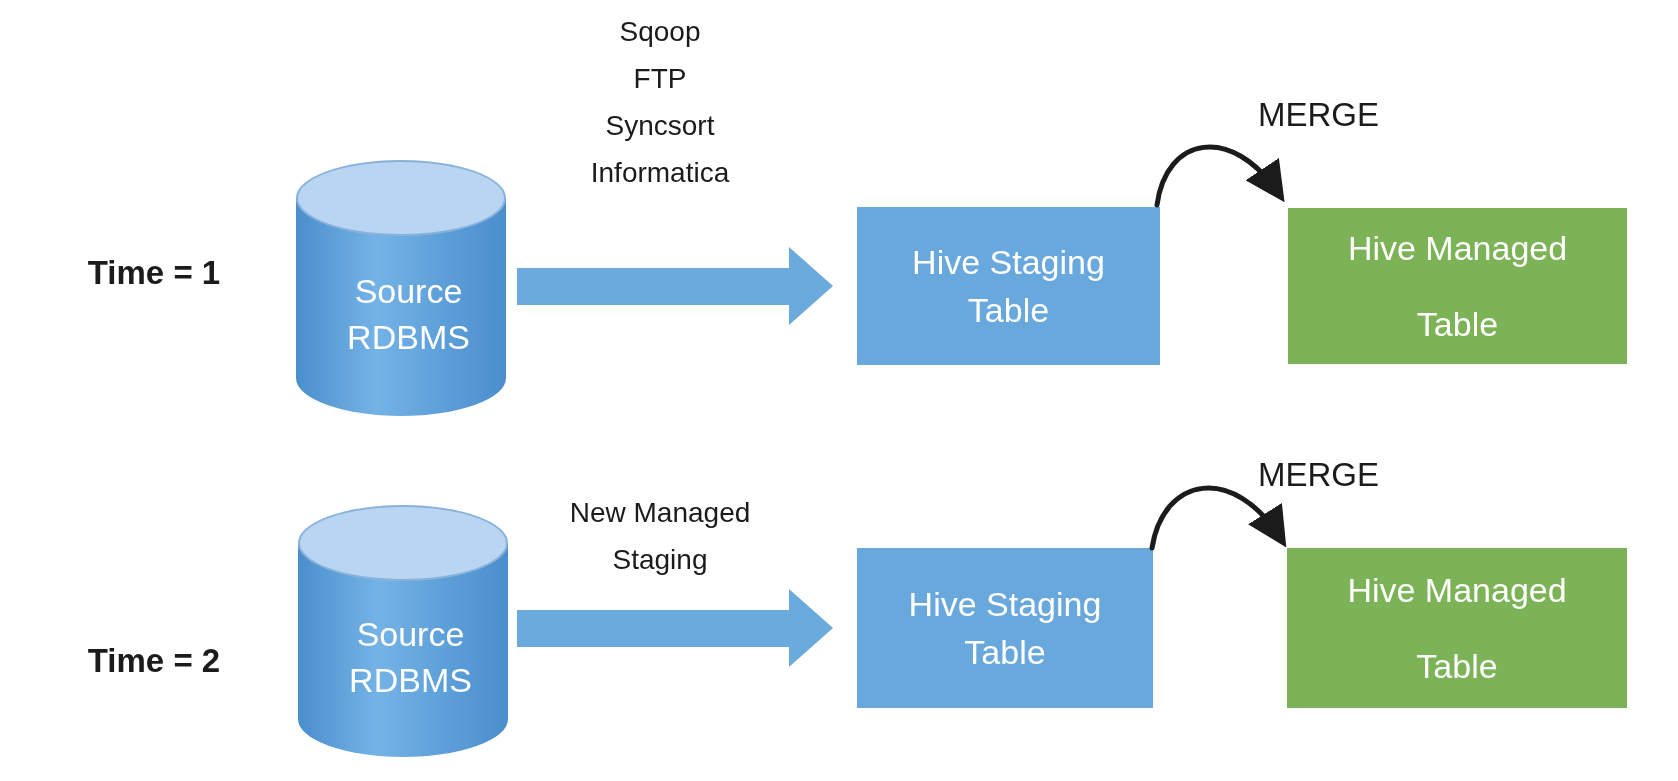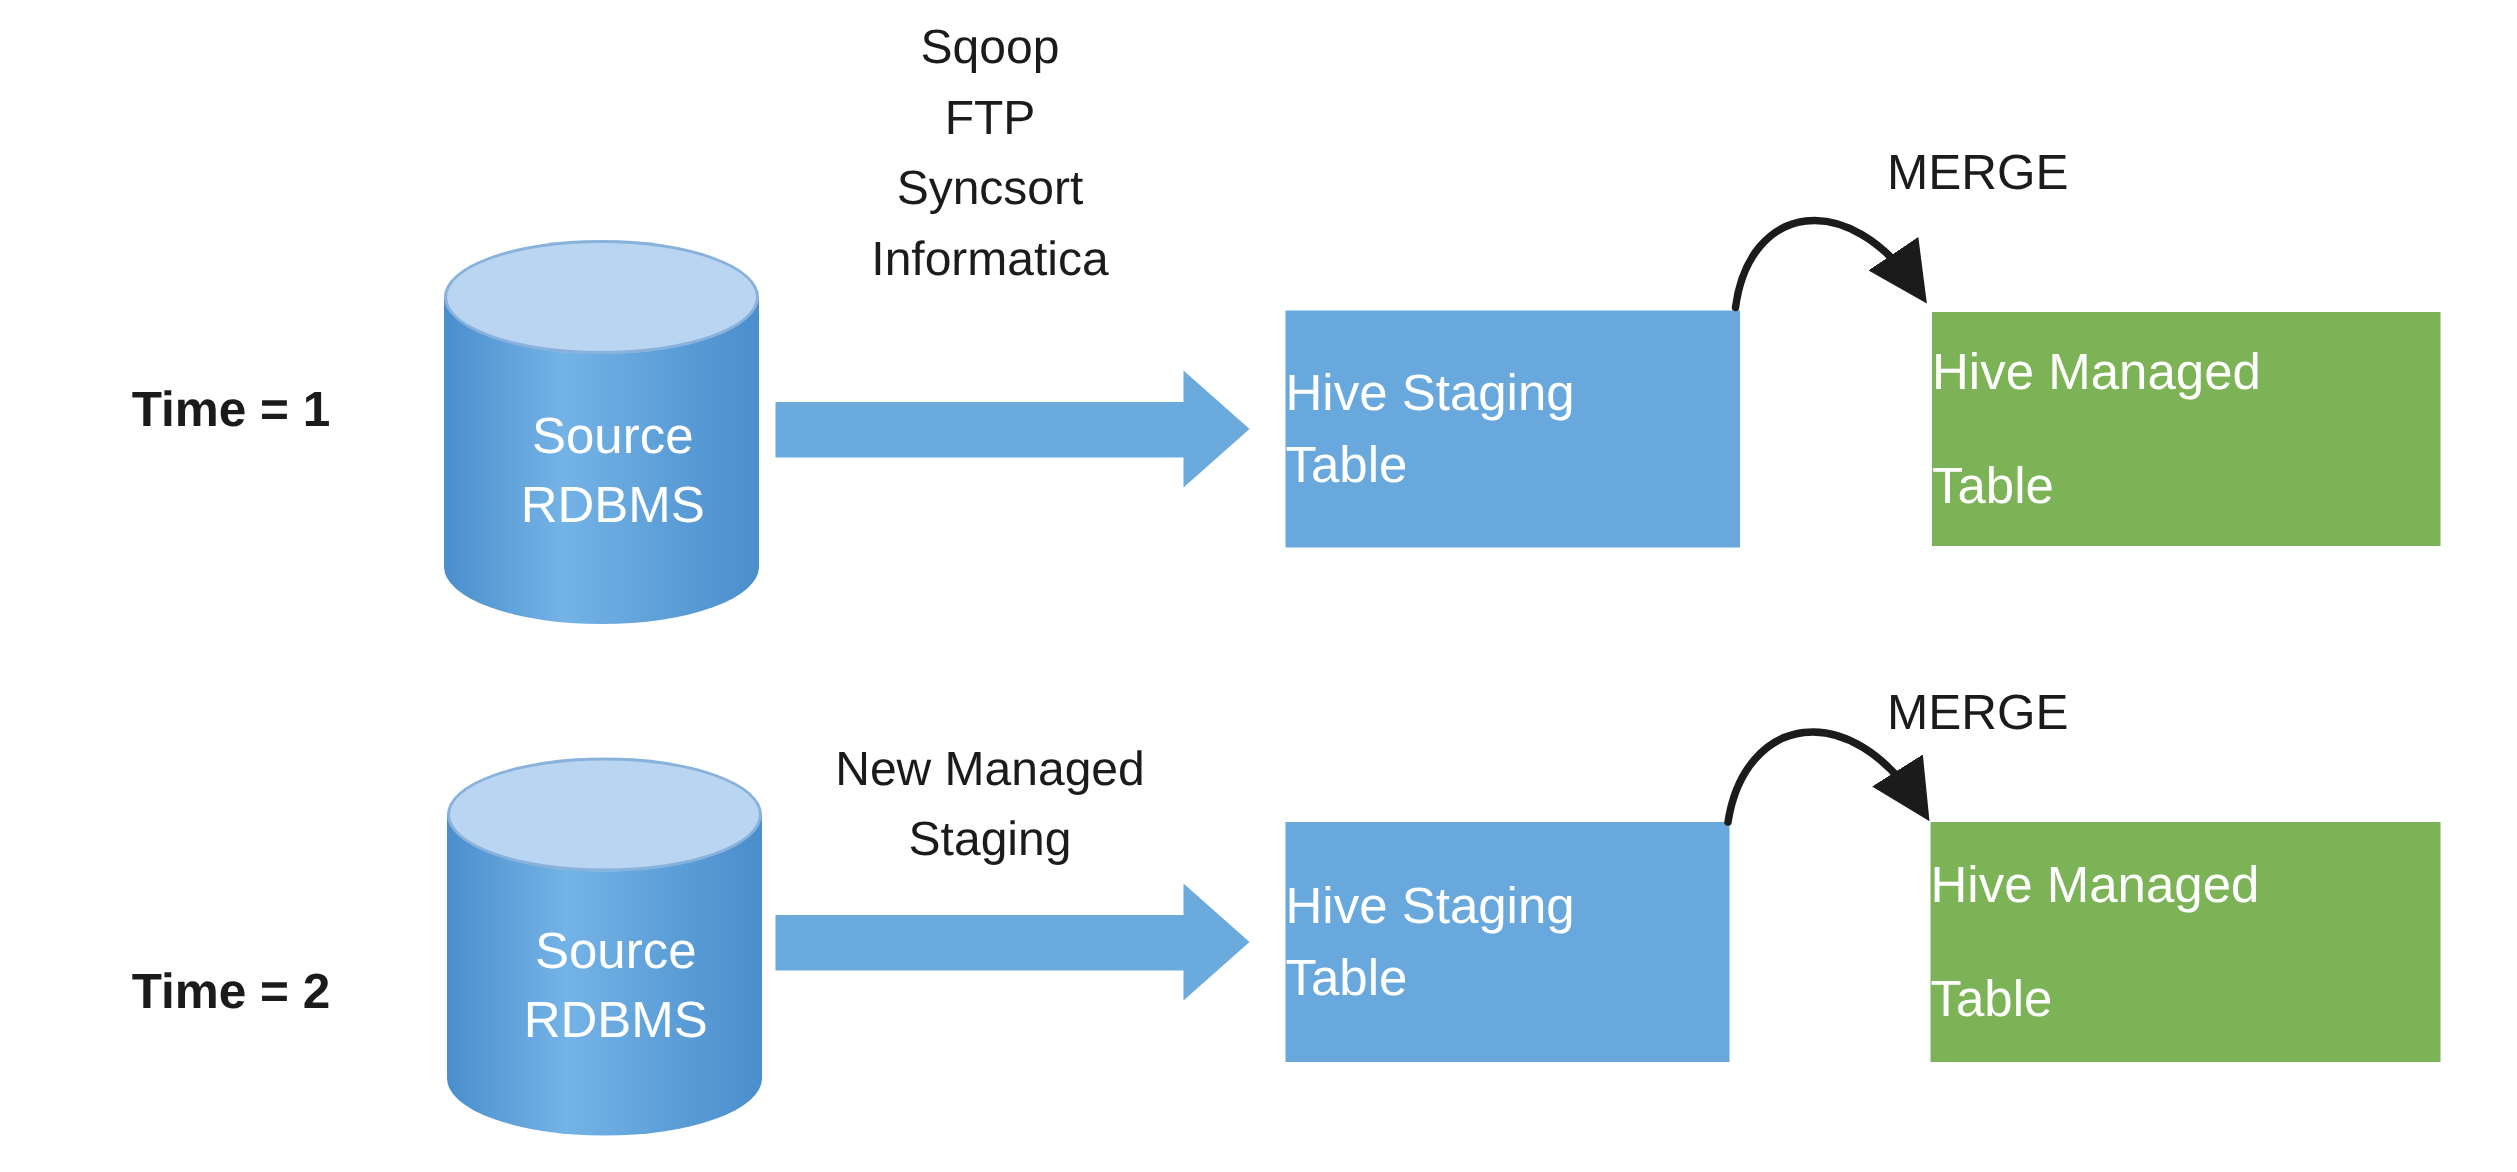--- a/index.html
+++ b/index.html
@@ -32,37 +32,37 @@
     border-radius:0 0 105px 105px / 0 0 38px 38px;
     display:flex;flex-direction:column;align-items:center;justify-content:center;padding-left:15px;}
   .cyl-top{position:absolute;left:0;top:0;width:100%;height:76px;border-radius:50%;
     background:var(--cylinder-top);
     box-shadow:inset 0 0 0 2px rgba(78,135,192,.45);}
   .cyl-text{display:flex;flex-direction:column;align-items:center;
     font-size:34px;line-height:46px;color:var(--box-text);margin-top:14px;}
 
   
   .arrow-labels{position:absolute;width:340px;text-align:center;
-    font-size:32px;line-height:47px;}
+    font-size:28px;line-height:47px;}
   .al1{left:490px;top:8px;}
   .al2{left:490px;top:489px;}
   .arrow-labels span{display:block;}
 
   
   .barrow-shaft{position:absolute;height:37px;background:var(--arrow-blue);}
   .bs1{left:517px;top:268px;width:273px;}
   .bs2{left:517px;top:610px;width:273px;}
   .barrow-head{position:absolute;width:0;height:0;
     border-top:39px solid transparent;border-bottom:39px solid transparent;
     border-left:44px solid var(--arrow-blue);}
   .bh1{left:789px;top:247px;}
   .bh2{left:789px;top:589px;}
 
   
-  .node{position:absolute;display:flex;flex-direction:column;align-items:flex-start;
+  .node{position:absolute;display:flex;flex-direction:column;align-items:center;
     justify-content:center;color:var(--box-text);font-size:34px;line-height:48px;
     text-align:center;}
   .staging{background:var(--box-blue);}
   .managed{background:var(--box-green);gap:28px;}
   .stage1{left:857px;top:207px;width:303px;height:158px;}
   .stage2{left:857px;top:548px;width:296px;height:160px;}
   .managed1{left:1288px;top:208px;width:339px;height:156px;}
   .managed2{left:1287px;top:548px;width:340px;height:160px;}
 
   

